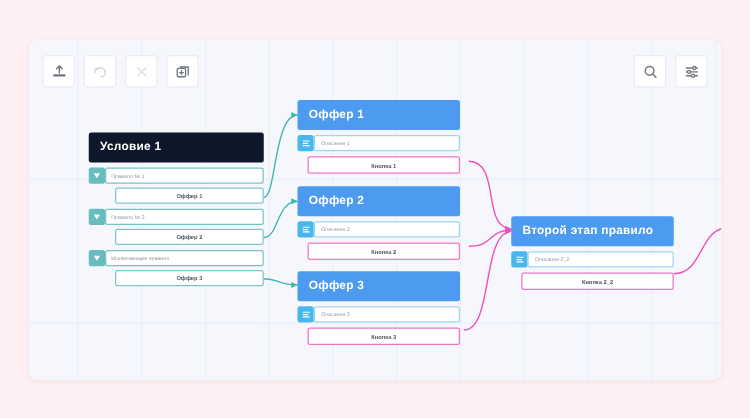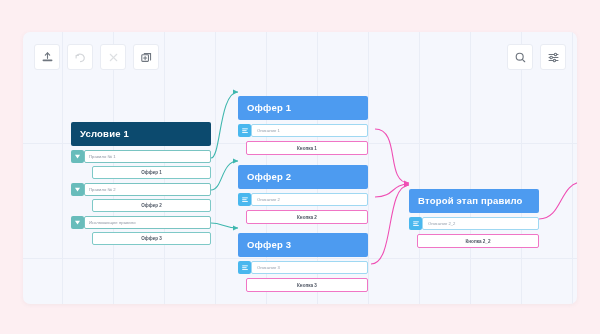--- a/index.html
+++ b/index.html
@@ -77,32 +77,31 @@
     left: 0; top: 0;
     width: 554px; height: 272px;
     z-index: 2;
     pointer-events: none;
   }
 
   
   .node {
     position: absolute;
     z-index: 3;
-    margin-top: 16px;
   }
   .node-head {
     color: #ffffff;
     font-size: 9.5px;
     font-weight: bold;
     letter-spacing: .2px;
     padding: 6px 9px 7px 9px;
     box-sizing: border-box;
     border-radius: 2px;
   }
-  .head-teal { background: #0c4a6e; }
+  .head-teal { background: #0f172a; }
   .head-blue { background: #4d9bf0; }
 
   
   .cond-row {
     display: flex;
     align-items: stretch;
     margin-top: 4px;
   }
   .cond-mark {
     width: 13px;

